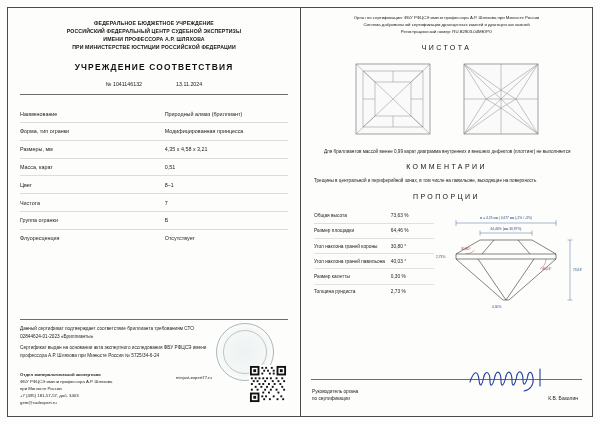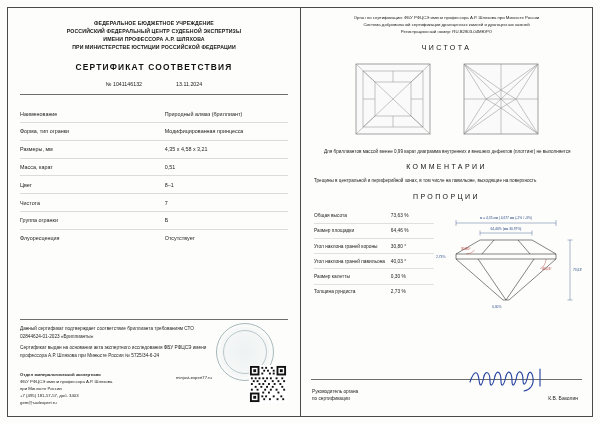--- a/index.html
+++ b/index.html
@@ -262,21 +262,21 @@
   <div class="divider-v"></div>
 
   <div class="left">
     <div class="org-block">
       <div>ФЕДЕРАЛЬНОЕ БЮДЖЕТНОЕ УЧРЕЖДЕНИЕ</div>
       <div>РОССИЙСКИЙ ФЕДЕРАЛЬНЫЙ ЦЕНТР СУДЕБНОЙ ЭКСПЕРТИЗЫ</div>
       <div>ИМЕНИ ПРОФЕССОРА А.Р. ШЛЯХОВА</div>
       <div>ПРИ МИНИСТЕРСТВЕ ЮСТИЦИИ РОССИЙСКОЙ ФЕДЕРАЦИИ</div>
     </div>
 
-    <div class="cert-title">СЕРТИФИКАТ СООТВЕТСТВИЯ</div>
+    <div class="cert-title">УЧРЕЖДЕНИЕ СООТВЕТСТВИЯ</div>
 
     <div class="cert-meta">
       <span>№ 1041146132</span>
       <span>13.11.2024</span>
     </div>
 
     <div class="rule"></div>
 
     <table class="spec-table">
       <tbody>

